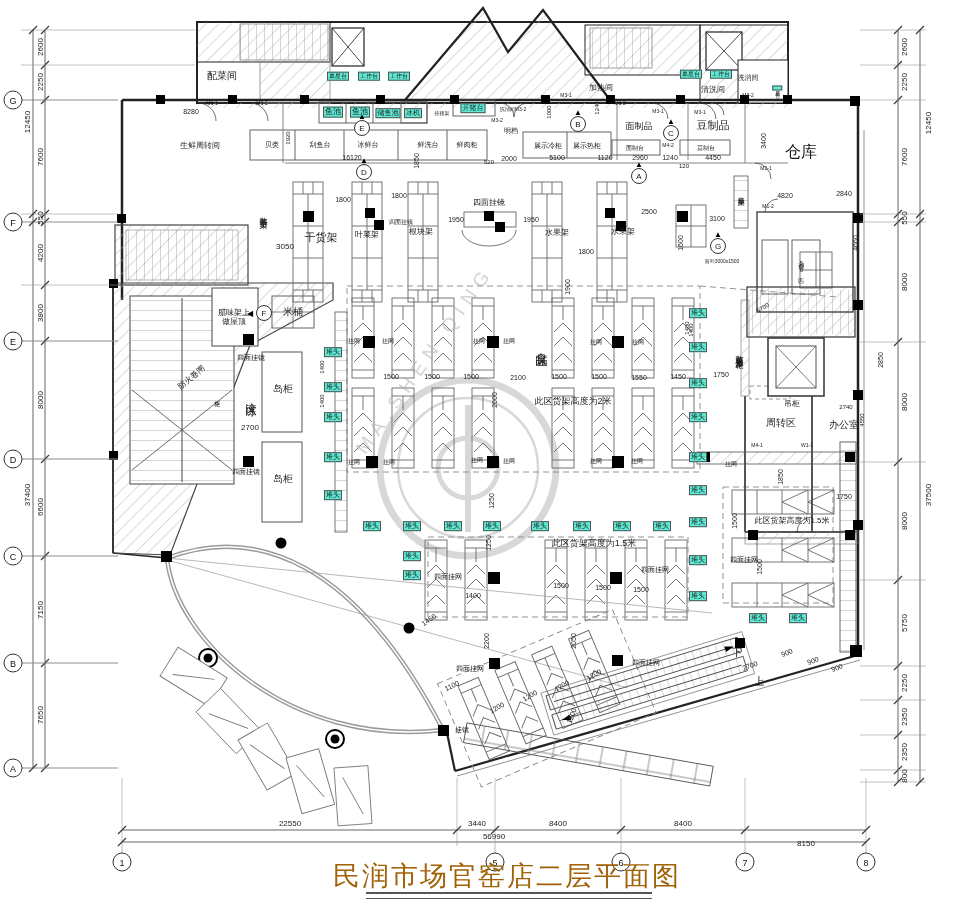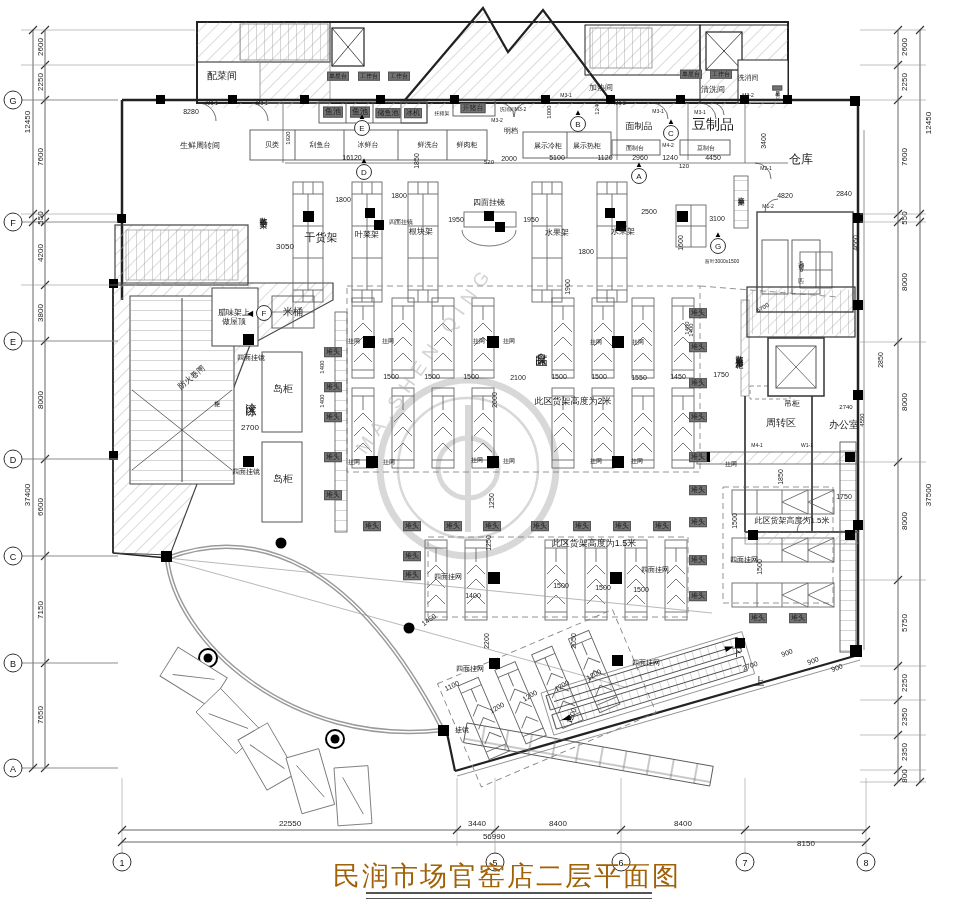--- a/index.html
+++ b/index.html
@@ -1,21 +1,21 @@
 <!DOCTYPE html>
 <html><head>
 <meta charset="utf-8">
 <style>
   html,body{margin:0;padding:0;background:#fff;}
   #plan{position:relative;width:960px;height:910px;background:#fff;overflow:hidden;
         font-family:"Liberation Sans",sans-serif;}
   #base,#dyn{position:absolute;left:0;top:0;z-index:1;}
   .lbl{position:absolute;transform:translate(-50%,-50%);color:#1a1a1a;white-space:nowrap;
        line-height:1.1;text-align:center;z-index:3;}
-  .lbl.b{border:1px solid #555;background:#737373;padding:0 1px;}
+  .lbl.b{border:1px solid #555;background:#5eead4;padding:0 1px;}
   .lbl.v{writing-mode:vertical-rl;text-orientation:upright;letter-spacing:1px;}
   .bubble{position:absolute;width:17px;height:17px;border:1px solid #333;border-radius:50%;
        background:#fff;display:flex;align-items:center;justify-content:center;font-size:9px;
        transform:translate(-50%,-50%);z-index:3;color:#111;}
   .marker{position:absolute;width:14px;height:14px;border:1px solid #333;border-radius:50%;
        background:#fff;display:flex;align-items:center;justify-content:center;font-size:8px;
        transform:translate(-50%,-50%);z-index:3;color:#111;}
   .marker .arr{position:absolute;top:-9px;left:50%;transform:translateX(-50%);font-size:8px;color:#000;}
   .marker .arrl{position:absolute;left:-10px;top:50%;transform:translateY(-50%);font-size:8px;color:#000;}
   .dimlbl{position:absolute;transform:translate(-50%,-50%);font-size:8px;color:#222;
@@ -471,35 +471,35 @@
     <div class="lbl b" style="left: 473px; top: 108px; font-size: 7px;">开猪台</div>
     <div class="lbl" style="left: 513px; top: 110px; font-size: 5px;">洗消间M3-2</div>
     <div class="lbl" style="left: 549px; top: 112px; font-size: 6px; transform: translate(-50%, -50%) rotate(-90deg);">1000</div>
     <div class="lbl" style="left: 566px; top: 96px; font-size: 5px;">M3-1</div>
     <div class="lbl" style="left: 597px; top: 108px; font-size: 6px; transform: translate(-50%, -50%) rotate(-90deg);">1240</div>
     <div class="lbl" style="left: 620px; top: 104px; font-size: 5px;">M3-2</div>
     <div class="lbl" style="left: 658px; top: 112px; font-size: 5px;">M3-1</div>
     <div class="lbl" style="left: 748px; top: 96px; font-size: 5px;">M3-2</div>
     <div class="lbl" style="left: 700px; top: 113px; font-size: 5px;">M3-1</div>
     <div class="lbl" style="left: 639px; top: 127px; font-size: 9px;">面制品</div>
-    <div class="lbl" style="left: 713px; top: 125px; font-size: 14px;">豆制品</div>
+    <div class="lbl" style="left: 713px; top: 125px; font-size: 11px;">豆制品</div>
     <div class="lbl" style="left: 511px; top: 131px; font-size: 7px;">明档</div>
     <div class="lbl" style="left: 497px; top: 121px; font-size: 5px;">M3-2</div>
     <div class="lbl" style="left: 200px; top: 146px; font-size: 8px;">生鲜周转间</div>
     <div class="lbl" style="left: 272px; top: 145px; font-size: 7px;">贝类</div>
     <div class="lbl" style="left: 320px; top: 145px; font-size: 7px;">刮鱼台</div>
     <div class="lbl" style="left: 368px; top: 145px; font-size: 7px;">冰鲜台</div>
     <div class="lbl" style="left: 428px; top: 145px; font-size: 7px;">鲜洗台</div>
     <div class="lbl" style="left: 467px; top: 145px; font-size: 7px;">鲜肉柜</div>
     <div class="lbl" style="left: 548px; top: 146px; font-size: 7px;">展示冷柜</div>
     <div class="lbl" style="left: 587px; top: 146px; font-size: 7px;">展示热柜</div>
     <div class="lbl" style="left: 635px; top: 148px; font-size: 6px;">面制台</div>
     <div class="lbl" style="left: 706px; top: 148px; font-size: 6px;">豆制台</div>
     <div class="lbl" style="left: 668px; top: 146px; font-size: 5px;">M4-2</div>
-    <div class="lbl" style="left: 801px; top: 160px; font-size: 12px;">仓库</div>
+    <div class="lbl" style="left: 801px; top: 152px; font-size: 16px;">仓库</div>
     <div class="lbl" style="left: 766px; top: 169px; font-size: 5px;">M2-1</div>
     <div class="lbl" style="left: 352px; top: 158px; font-size: 7px;">16120</div>
     <div class="lbl" style="left: 417px; top: 161px; font-size: 7px; transform: translate(-50%, -50%) rotate(-90deg);">1850</div>
     <div class="lbl" style="left: 489px; top: 162px; font-size: 6px;">520</div>
     <div class="lbl" style="left: 509px; top: 159px; font-size: 7px;">2000</div>
     <div class="lbl" style="left: 557px; top: 158px; font-size: 7px;">5100</div>
     <div class="lbl" style="left: 605px; top: 158px; font-size: 7px;">1120</div>
     <div class="lbl" style="left: 640px; top: 158px; font-size: 7px;">2960</div>
     <div class="lbl" style="left: 670px; top: 158px; font-size: 7px;">1240</div>
     <div class="lbl" style="left: 713px; top: 158px; font-size: 7px;">4450</div>

